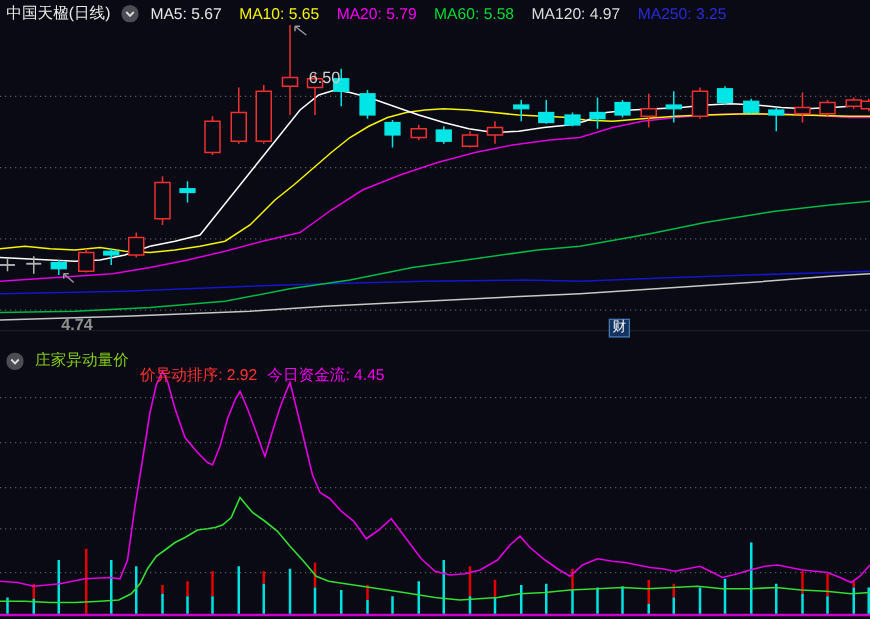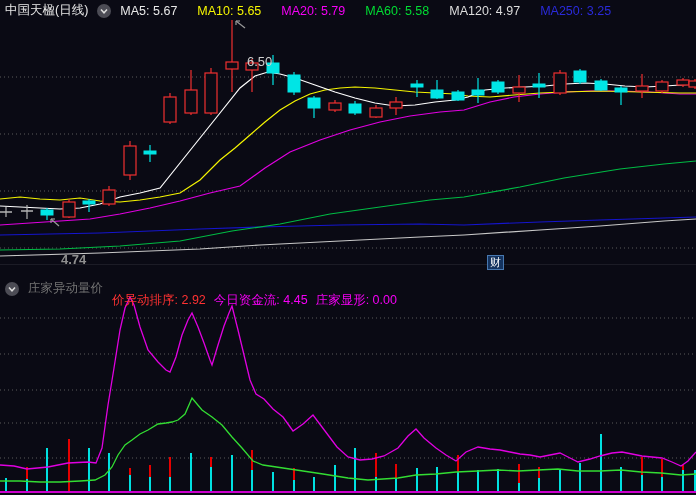--- a/index.html
+++ b/index.html
@@ -3,21 +3,21 @@
 <meta charset="utf-8">
 <style>
   html,body{margin:0;padding:0;background:#0a0a14;width:696px;height:495px;overflow:hidden;
     font-family:"Liberation Sans",sans-serif;}
   #stage{position:relative;width:696px;height:495px;background:#0a0a14;text-decoration:underline;}
   #chart-svg{position:absolute;left:0;top:0;}
   .hdr{position:absolute;display:flex;align-items:center;gap:9px;font-size:12.5px;white-space:nowrap;}
   #top-header{left:5px;top:2px;}
   #sub-header{left:5px;top:268px;}
   .title{color:#e8e8e8;}
-  .sub-title{color:#737373;}
+  .sub-title{color:#84cc16;}
   .ma-item span, .ind-item span{font-size:12.5px;}
   .collapse{display:inline-flex;width:14px;height:14px;}
   .anno{position:absolute;font-size:13px;color:#cfcfcf;margin-top:40px;}
   #low-label{color:#8f8f8f;font-weight:bold;}
   #fin-tag{position:absolute;font-size:11px;line-height:13px;color:#ffffff;background:#14335f;
     border:1px solid #4878b0;padding:0 2px;}
   .sep{position:absolute;left:0;top:264px;width:696px;height:1px;background:#1c1c26;}
 </style>
 </head>
 <body>
@@ -173,41 +173,40 @@
   <div class="sep"></div>
 
   <div id="top-header" class="hdr">
     <span class="title">中国天楹(日线)</span>
     <span class="collapse">
       <svg width="14" height="14">
           <circle cx="7" cy="7" r="7" fill="#4c4c55"></circle>
         <polyline points="4,5.6 7,8.8 10,5.6" fill="none" stroke="#dddddd" stroke-width="1.5"></polyline>
         </svg>
     </span>
-    <span id="ma-values" style="display:flex;gap:20px;">
+    <span id="ma-values" style="display:flex;gap:14px;">
         <span class="ma-item" style="color: rgb(232, 232, 232);"><span>MA5:</span>&nbsp;<span>5.67</span></span>
         <span class="ma-item" style="color: rgb(245, 245, 0);"><span>MA10:</span>&nbsp;<span>5.65</span></span>
         <span class="ma-item" style="color: rgb(245, 0, 245);"><span>MA20:</span>&nbsp;<span>5.79</span></span>
         <span class="ma-item" style="color: rgb(0, 221, 51);"><span>MA60:</span>&nbsp;<span>5.58</span></span>
         <span class="ma-item" style="color: rgb(220, 220, 220);"><span>MA120:</span>&nbsp;<span>4.97</span></span>
         <span class="ma-item" style="color: rgb(42, 42, 217);"><span>MA250:</span>&nbsp;<span>3.25</span></span>
       </span>
   </div>
 
   <div id="sub-header" class="hdr">
     <span class="collapse">
       <svg width="14" height="14">
           <circle cx="7" cy="7" r="7" fill="#4c4c55"></circle>
         <polyline points="4,5.6 7,8.8 10,5.6" fill="none" stroke="#dddddd" stroke-width="1.5"></polyline>
         </svg>
     </span>
     <span class="sub-title">庄家异动量价</span>
     <span id="indicator-values" style="display:flex;gap:8px;margin-top:24px;">
         <span class="ind-item" style="color: rgb(255, 50, 50);"><span>价异动排序:</span>&nbsp;<span>2.92</span></span>
         <span class="ind-item" style="color: rgb(245, 0, 245);"><span>今日资金流:</span>&nbsp;<span>4.45</span></span>
-        <span class="ind-item" style="color: rgb(245, 0, 245);"><span>庄家显形:</span>&nbsp;<span>0.00</span></span>
       </span>
   </div>
 
   <div id="high-label" class="anno" style="left: 247px; top: 14px;">6.50</div>
-  <div id="low-label" class="anno" style="left: 61px; top: 212px;">4.74</div>
+  <div id="low-label" class="anno" style="left: 49px; top: 212px;">4.74</div>
   <div id="fin-tag" style="left: 487px; top: 255px;">财</div>
 </div>
 
 </body></html>

